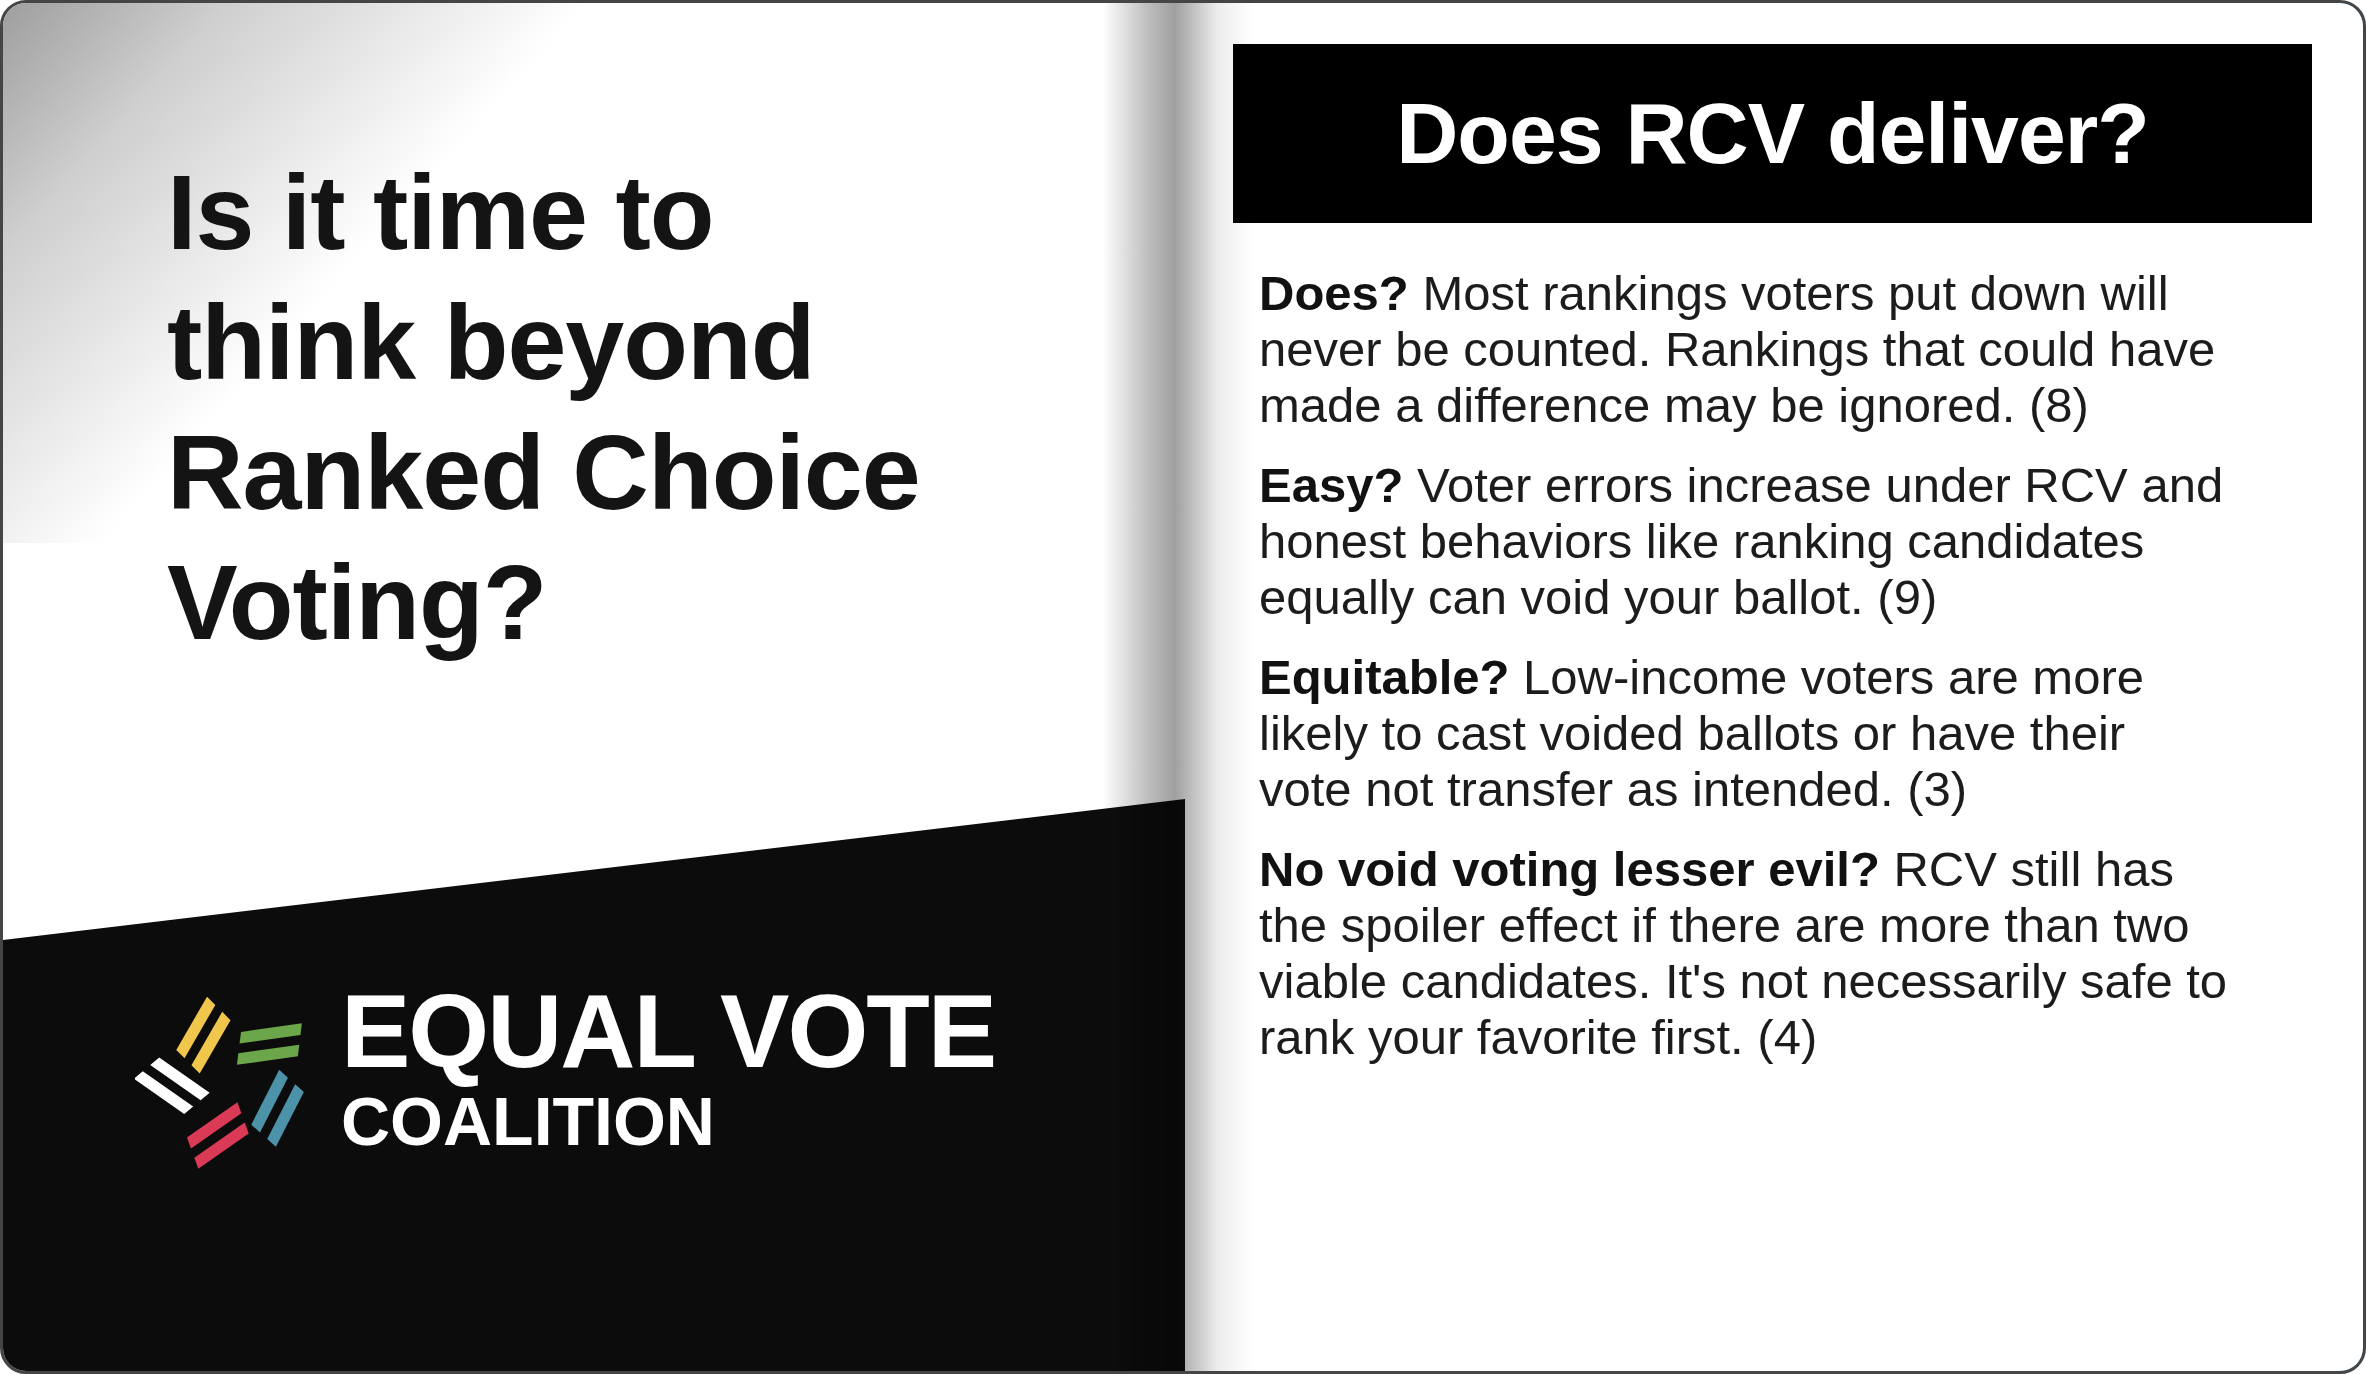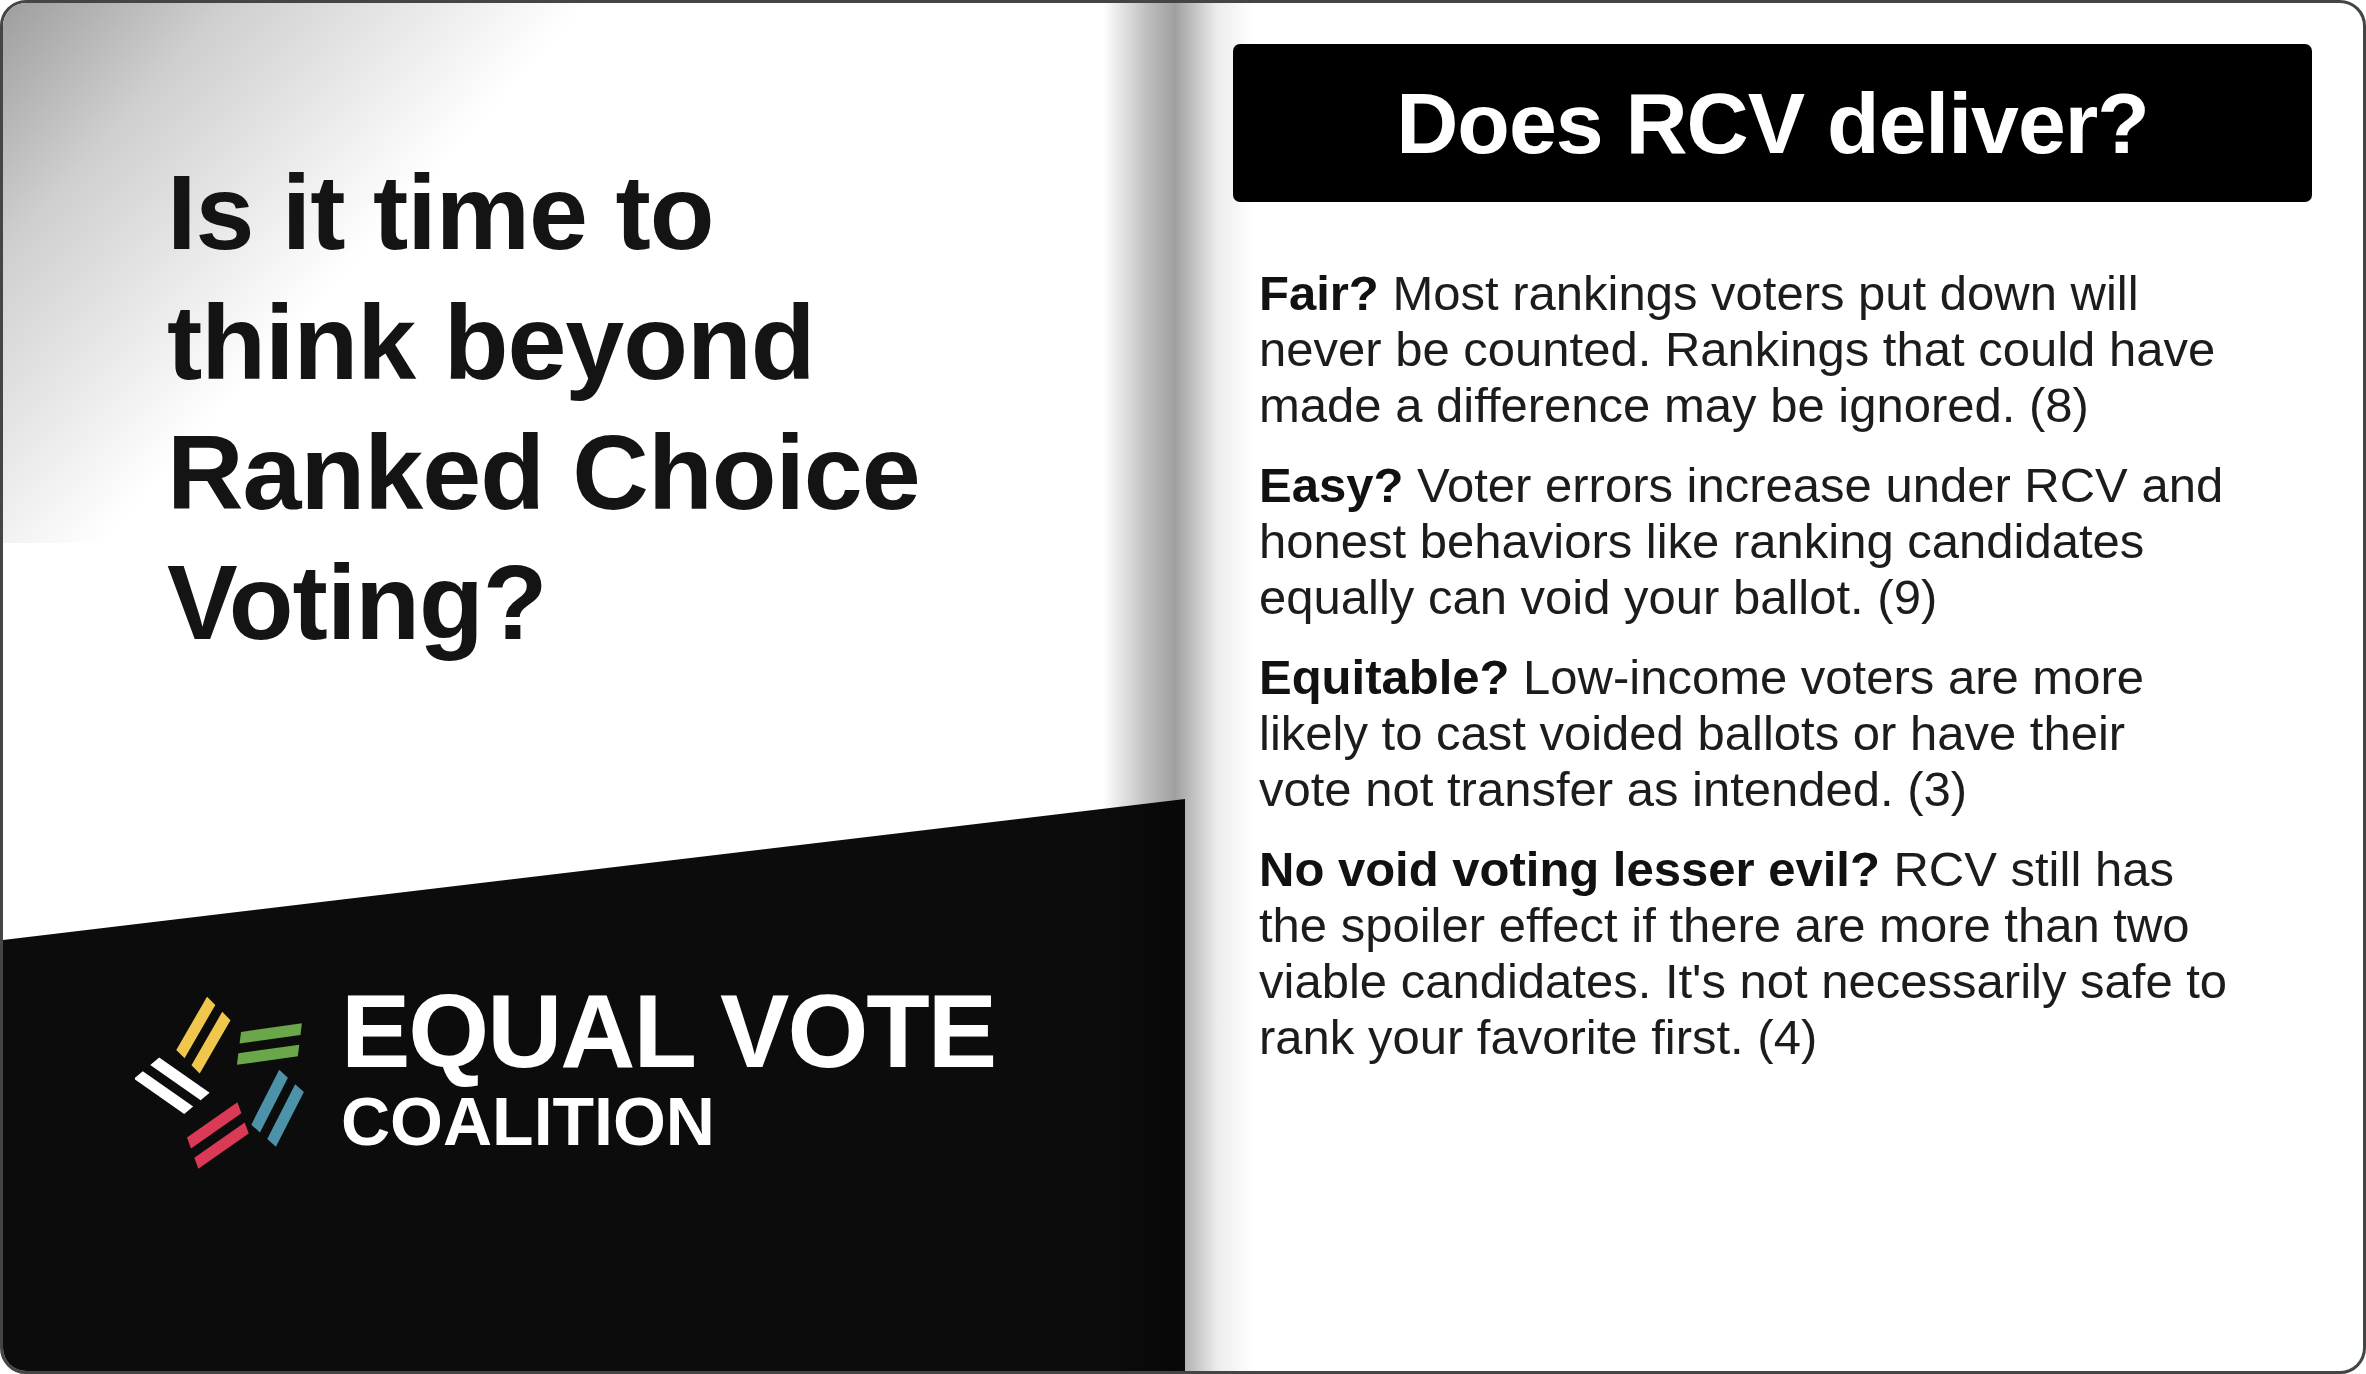--- a/index.html
+++ b/index.html
@@ -17,22 +17,22 @@
         clip-path:polygon(0 937px,1182px 796px,1182px 1374px,0 1374px);}
   .logo-svg{position:absolute;left:132px;top:985px;width:182px;height:190px;}
   .brand{position:absolute;left:338px;top:976px;color:#ffffff;}
   .brand1{font-size:104px;line-height:104px;font-weight:800;letter-spacing:-2px;white-space:nowrap;}
   .brand2{font-size:68px;line-height:96px;font-weight:800;letter-spacing:0;margin-top:-10px;white-space:nowrap;}
   .learn{position:absolute;left:98px;top:1222px;font-size:40px;line-height:48px;font-weight:400;
         color:#ffffff;letter-spacing:0.5px;white-space:nowrap;}
 
   
   .right-page{position:absolute;left:1182px;top:0;width:1184px;height:1374px;background:#ffffff;}
-  .header-bar{position:absolute;left:48px;top:41px;width:1079px;height:158px;background:#000000;
-        display:flex;align-items:center;justify-content:center;border-radius:7px;}
+  .header-bar{position:absolute;left:48px;top:41px;width:1079px;height:179px;background:#000000;
+        display:flex;align-items:center;justify-content:center;}
   .header-bar span{color:#ffffff;font-size:86px;font-weight:700;letter-spacing:-1px;white-space:nowrap;}
   .points{position:absolute;left:74px;top:262px;width:1085px;}
   .points p{margin:0 0 24px 0;font-size:49px;line-height:56px;color:#1c1c1c;white-space:pre-line;}
   .points p b{font-weight:700;color:#111111;}
 
   
   .fold{position:absolute;left:1100px;top:0;width:150px;height:1374px;pointer-events:none;
         mix-blend-mode:multiply;
         background:linear-gradient(to right,#ffffff 0%,#bdbdbd 30%,#a0a0a0 48%,#ececec 76%,#ffffff 100%);}
 </style>
@@ -81,21 +81,21 @@
     </div>
 
   </div>
 
   <div class="right-page">
     <div class="header-bar">
       <span>Does RCV deliver?</span>
     </div>
 
     <div class="points">
-      <p><b>Fair?</b><span> Most rankings voters put down will
+      <p><b>Does?</b><span> Most rankings voters put down will
 never be counted. Rankings that could have
 made a difference may be ignored. (8)</span></p>
       <p><b>Easy?</b><span> Voter errors increase under RCV and
 honest behaviors like ranking candidates
 equally can void your ballot. (9)</span></p>
       <p><b>Equitable?</b><span> Low-income voters are more
 likely to cast voided ballots or have their
 vote not transfer as intended. (3)</span></p>
       <p><b>No void voting lesser evil?</b><span> RCV still has
 the spoiler effect if there are more than two

